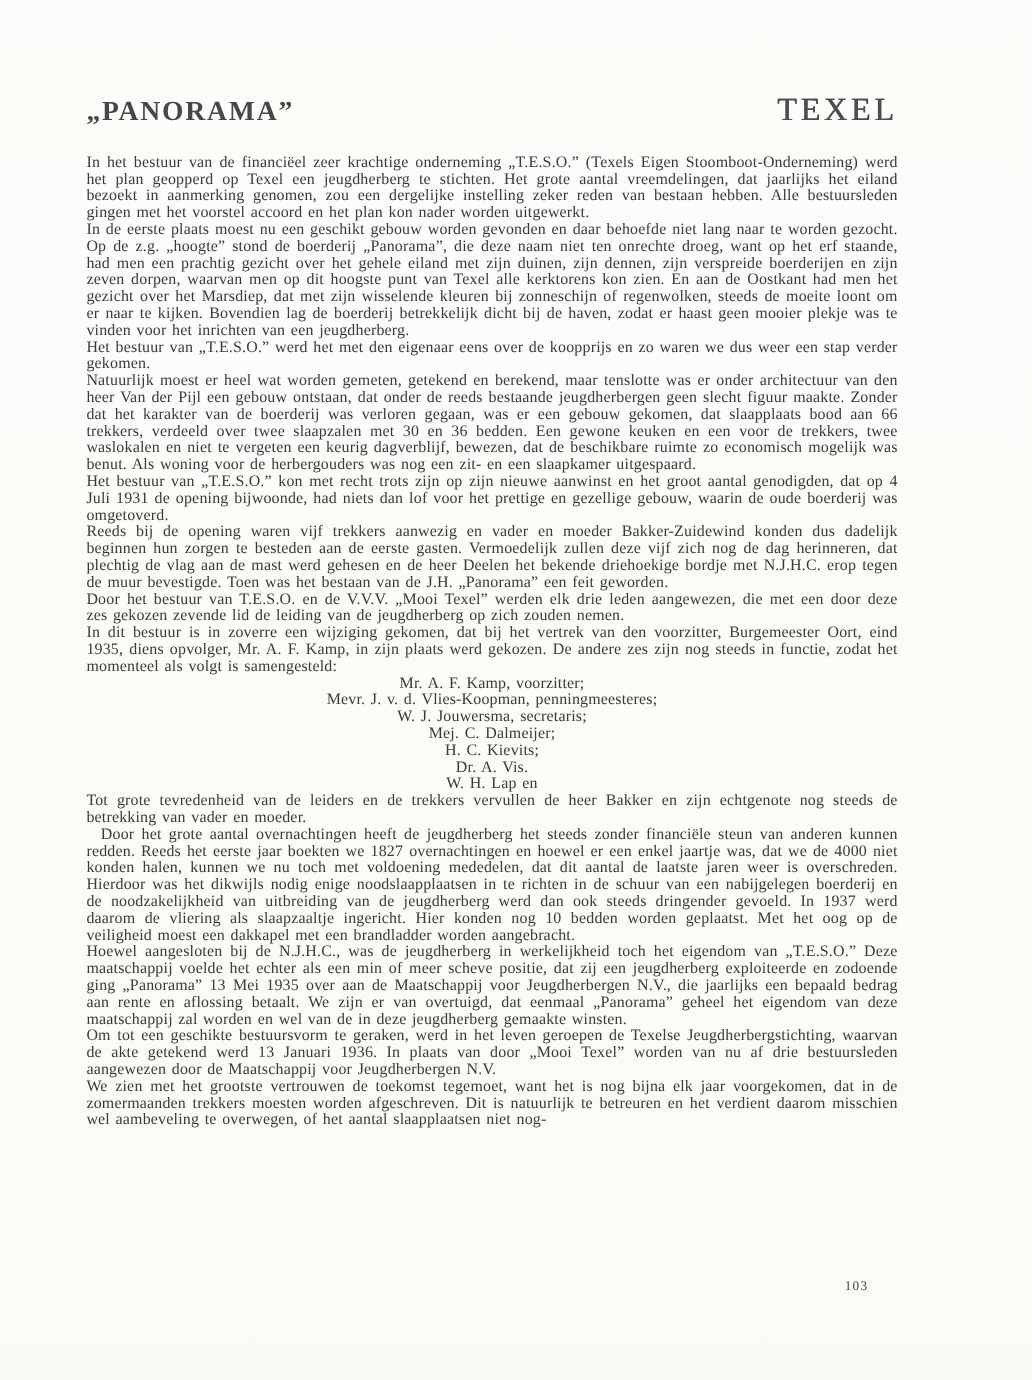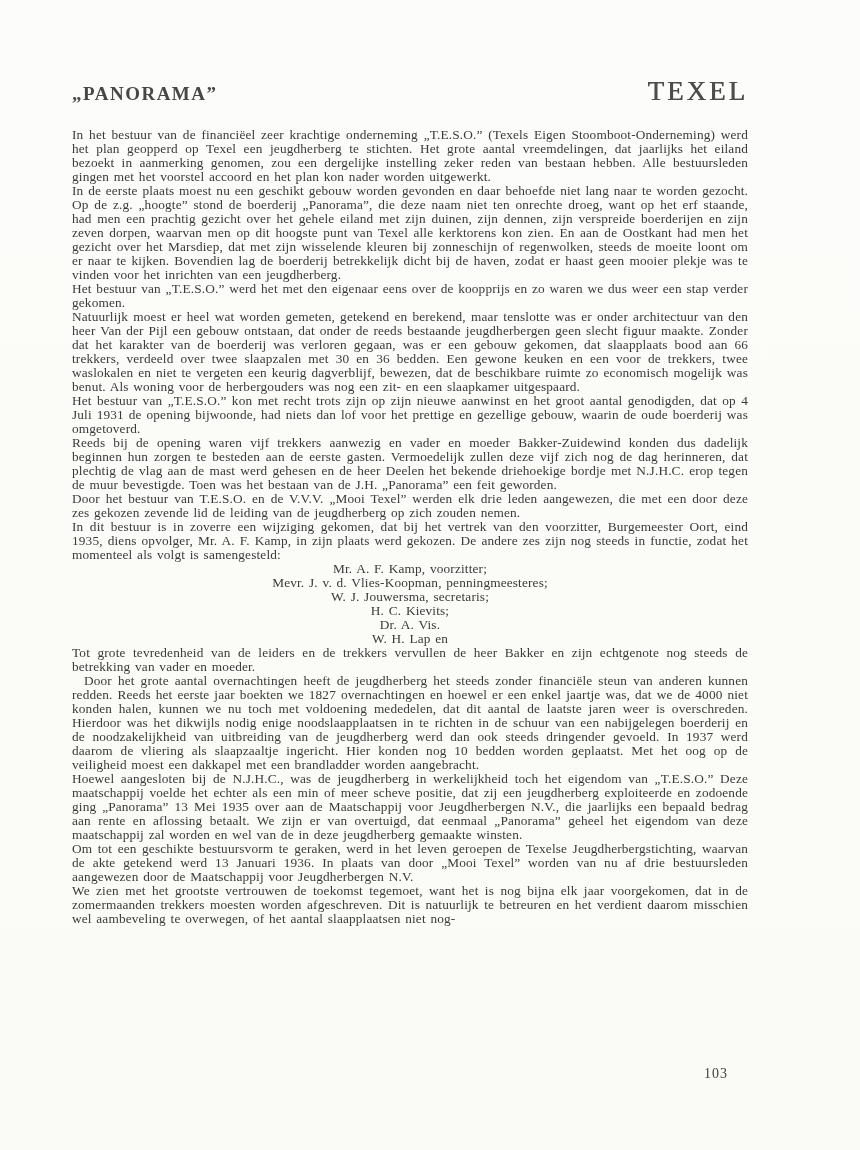--- a/index.html
+++ b/index.html
@@ -22,21 +22,21 @@
     top: 76px;
     width: 676px;
   }
   .masthead {
     display: flex;
     justify-content: space-between;
     align-items: baseline;
     margin-bottom: 21px;
   }
   .masthead .doc-title {
-    font-size: 19px;
+    font-size: 23px;
     font-weight: 700;
     letter-spacing: 1.5px;
     color: #474747;
   }
   .masthead .doc-region {
     font-size: 27px;
     font-weight: 400;
     letter-spacing: 3px;
     color: #4d4d4d;
     text-shadow: 0.4px 0 0 currentColor;
@@ -49,21 +49,21 @@
     word-spacing: 1.2px;
     letter-spacing: 0.15px;
     color: #3a3a3a;
   }
   .article p.member { text-align: center; }
   .article p.indent { text-indent: 12px; }
   .page-number {
     position: absolute;
     top: 1066px;
     left: 704px;
-    font-size: 14px;
+    font-size: 11px;
     letter-spacing: 1px;
     color: #424242;
   }
 </style>
 </head>
 <body>
 
 <div class="page">
   <div class="content">
     <div class="masthead">
@@ -75,20 +75,21 @@
         <p class="p">In de eerste plaats moest nu een geschikt gebouw worden gevonden en daar behoefde niet lang naar te worden gezocht. Op de z.g. „hoogte” stond de boerderij „Panorama”, die deze naam niet ten onrechte droeg, want op het erf staande, had men een prachtig gezicht over het gehele eiland met zijn duinen, zijn dennen, zijn verspreide boerderijen en zijn zeven dorpen, waarvan men op dit hoogste punt van Texel alle kerktorens kon zien. En aan de Oostkant had men het gezicht over het Marsdiep, dat met zijn wisselende kleuren bij zonneschijn of regenwolken, steeds de moeite loont om er naar te kijken. Bovendien lag de boerderij betrekkelijk dicht bij de haven, zodat er haast geen mooier plekje was te vinden voor het inrichten van een jeugdherberg.</p>
         <p class="p">Het bestuur van „T.E.S.O.” werd het met den eigenaar eens over de koopprijs en zo waren we dus weer een stap verder gekomen.</p>
         <p class="p">Natuurlijk moest er heel wat worden gemeten, getekend en berekend, maar tenslotte was er onder architectuur van den heer Van der Pijl een gebouw ontstaan, dat onder de reeds bestaande jeugdherbergen geen slecht figuur maakte. Zonder dat het karakter van de boerderij was verloren gegaan, was er een gebouw gekomen, dat slaapplaats bood aan 66 trekkers, verdeeld over twee slaapzalen met 30 en 36 bedden. Een gewone keuken en een voor de trekkers, twee waslokalen en niet te vergeten een keurig dagverblijf, bewezen, dat de beschikbare ruimte zo economisch mogelijk was benut. Als woning voor de herbergouders was nog een zit- en een slaapkamer uitgespaard.</p>
         <p class="p">Het bestuur van „T.E.S.O.” kon met recht trots zijn op zijn nieuwe aanwinst en het groot aantal genodigden, dat op 4 Juli 1931 de opening bijwoonde, had niets dan lof voor het prettige en gezellige gebouw, waarin de oude boerderij was omgetoverd.</p>
         <p class="p">Reeds bij de opening waren vijf trekkers aanwezig en vader en moeder Bakker-Zuidewind konden dus dadelijk beginnen hun zorgen te besteden aan de eerste gasten. Vermoedelijk zullen deze vijf zich nog de dag herinneren, dat plechtig de vlag aan de mast werd gehesen en de heer Deelen het bekende driehoekige bordje met N.J.H.C. erop tegen de muur bevestigde. Toen was het bestaan van de J.H. „Panorama” een feit geworden.</p>
         <p class="p">Door het bestuur van T.E.S.O. en de V.V.V. „Mooi Texel” werden elk drie leden aangewezen, die met een door deze zes gekozen zevende lid de leiding van de jeugdherberg op zich zouden nemen.</p>
         <p class="p">In dit bestuur is in zoverre een wijziging gekomen, dat bij het vertrek van den voorzitter, Burgemeester Oort, eind 1935, diens opvolger, Mr. A. F. Kamp, in zijn plaats werd gekozen. De andere zes zijn nog steeds in functie, zodat het momenteel als volgt is samengesteld:</p>
         <p class="member">Mr. A. F. Kamp, voorzitter;</p>
         <p class="member">Mevr. J. v. d. Vlies-Koopman, penningmeesteres;</p>
         <p class="member">W. J. Jouwersma, secretaris;</p>
+        <p class="member">Mej. C. Dalmeijer;</p>
         <p class="member">H. C. Kievits;</p>
         <p class="member">Dr. A. Vis.</p>
         <p class="member">W. H. Lap en</p>
         <p class="p">Tot grote tevredenheid van de leiders en de trekkers vervullen de heer Bakker en zijn echtgenote nog steeds de betrekking van vader en moeder.</p>
         <p class="indent">Door het grote aantal overnachtingen heeft de jeugdherberg het steeds zonder financiële steun van anderen kunnen redden. Reeds het eerste jaar boekten we 1827 overnachtingen en hoewel er een enkel jaartje was, dat we de 4000 niet konden halen, kunnen we nu toch met voldoening mededelen, dat dit aantal de laatste jaren weer is overschreden. Hierdoor was het dikwijls nodig enige noodslaapplaatsen in te richten in de schuur van een nabijgelegen boerderij en de noodzakelijkheid van uitbreiding van de jeugdherberg werd dan ook steeds dringender gevoeld. In 1937 werd daarom de vliering als slaapzaaltje ingericht. Hier konden nog 10 bedden worden geplaatst. Met het oog op de veiligheid moest een dakkapel met een brandladder worden aangebracht.</p>
         <p class="p">Hoewel aangesloten bij de N.J.H.C., was de jeugdherberg in werkelijkheid toch het eigendom van „T.E.S.O.” Deze maatschappij voelde het echter als een min of meer scheve positie, dat zij een jeugdherberg exploiteerde en zodoende ging „Panorama” 13 Mei 1935 over aan de Maatschappij voor Jeugdherbergen N.V., die jaarlijks een bepaald bedrag aan rente en aflossing betaalt. We zijn er van overtuigd, dat eenmaal „Panorama” geheel het eigendom van deze maatschappij zal worden en wel van de in deze jeugdherberg gemaakte winsten.</p>
         <p class="p">Om tot een geschikte bestuursvorm te geraken, werd in het leven geroepen de Texelse Jeugdherbergstichting, waarvan de akte getekend werd 13 Januari 1936. In plaats van door „Mooi Texel” worden van nu af drie bestuursleden aangewezen door de Maatschappij voor Jeugdherbergen N.V.</p>
         <p class="p">We zien met het grootste vertrouwen de toekomst tegemoet, want het is nog bijna elk jaar voorgekomen, dat in de zomermaanden trekkers moesten worden afgeschreven. Dit is natuurlijk te betreuren en het verdient daarom misschien wel aambeveling te overwegen, of het aantal slaapplaatsen niet nog-</p>
       </div>
   </div>

